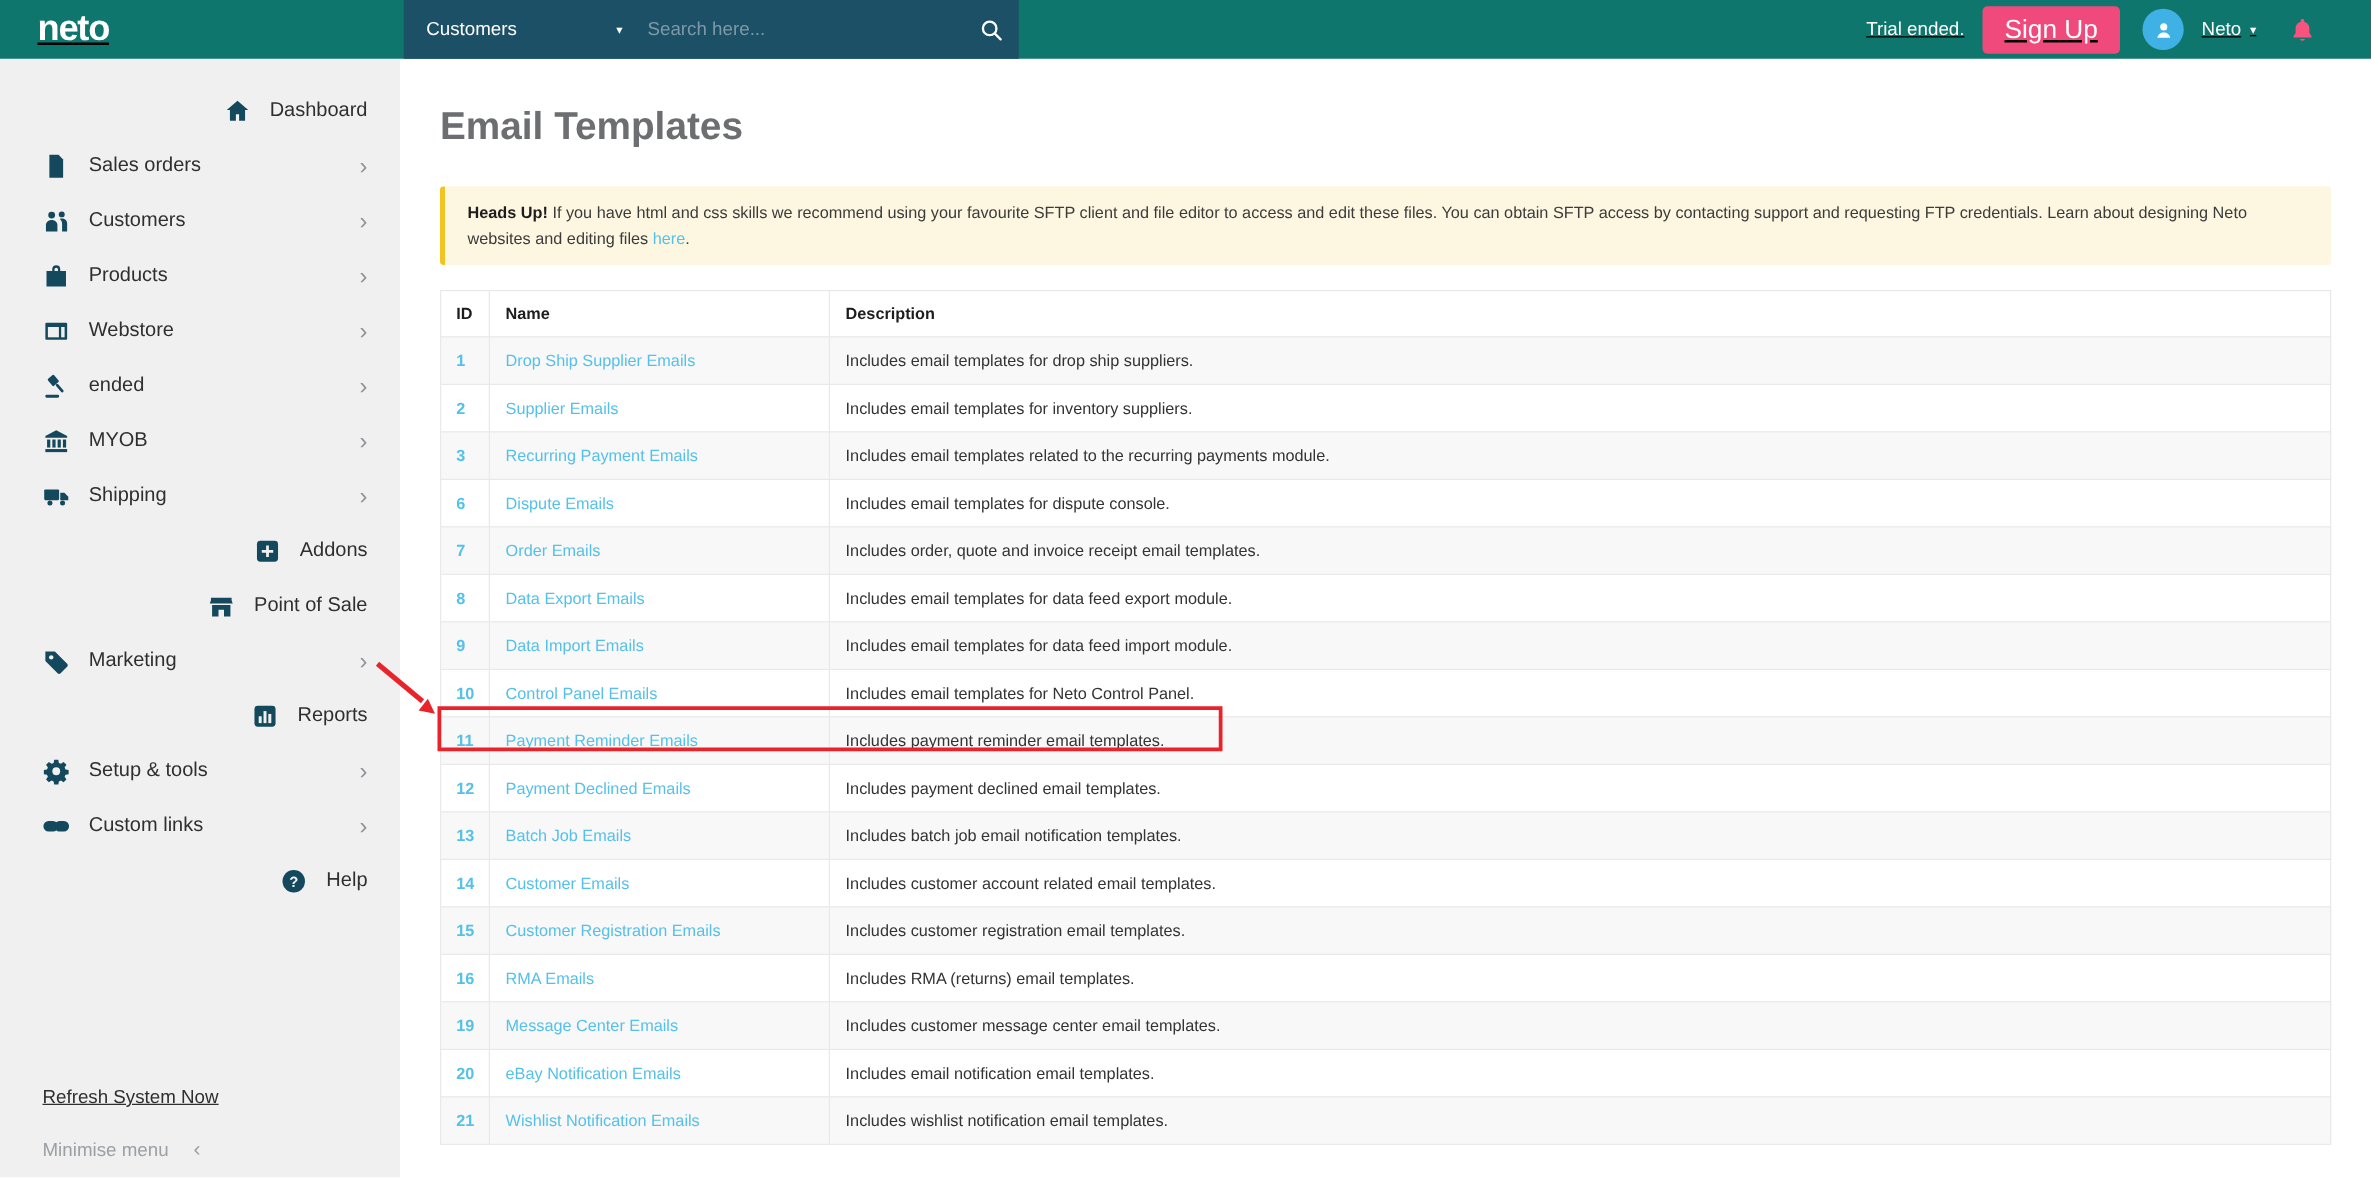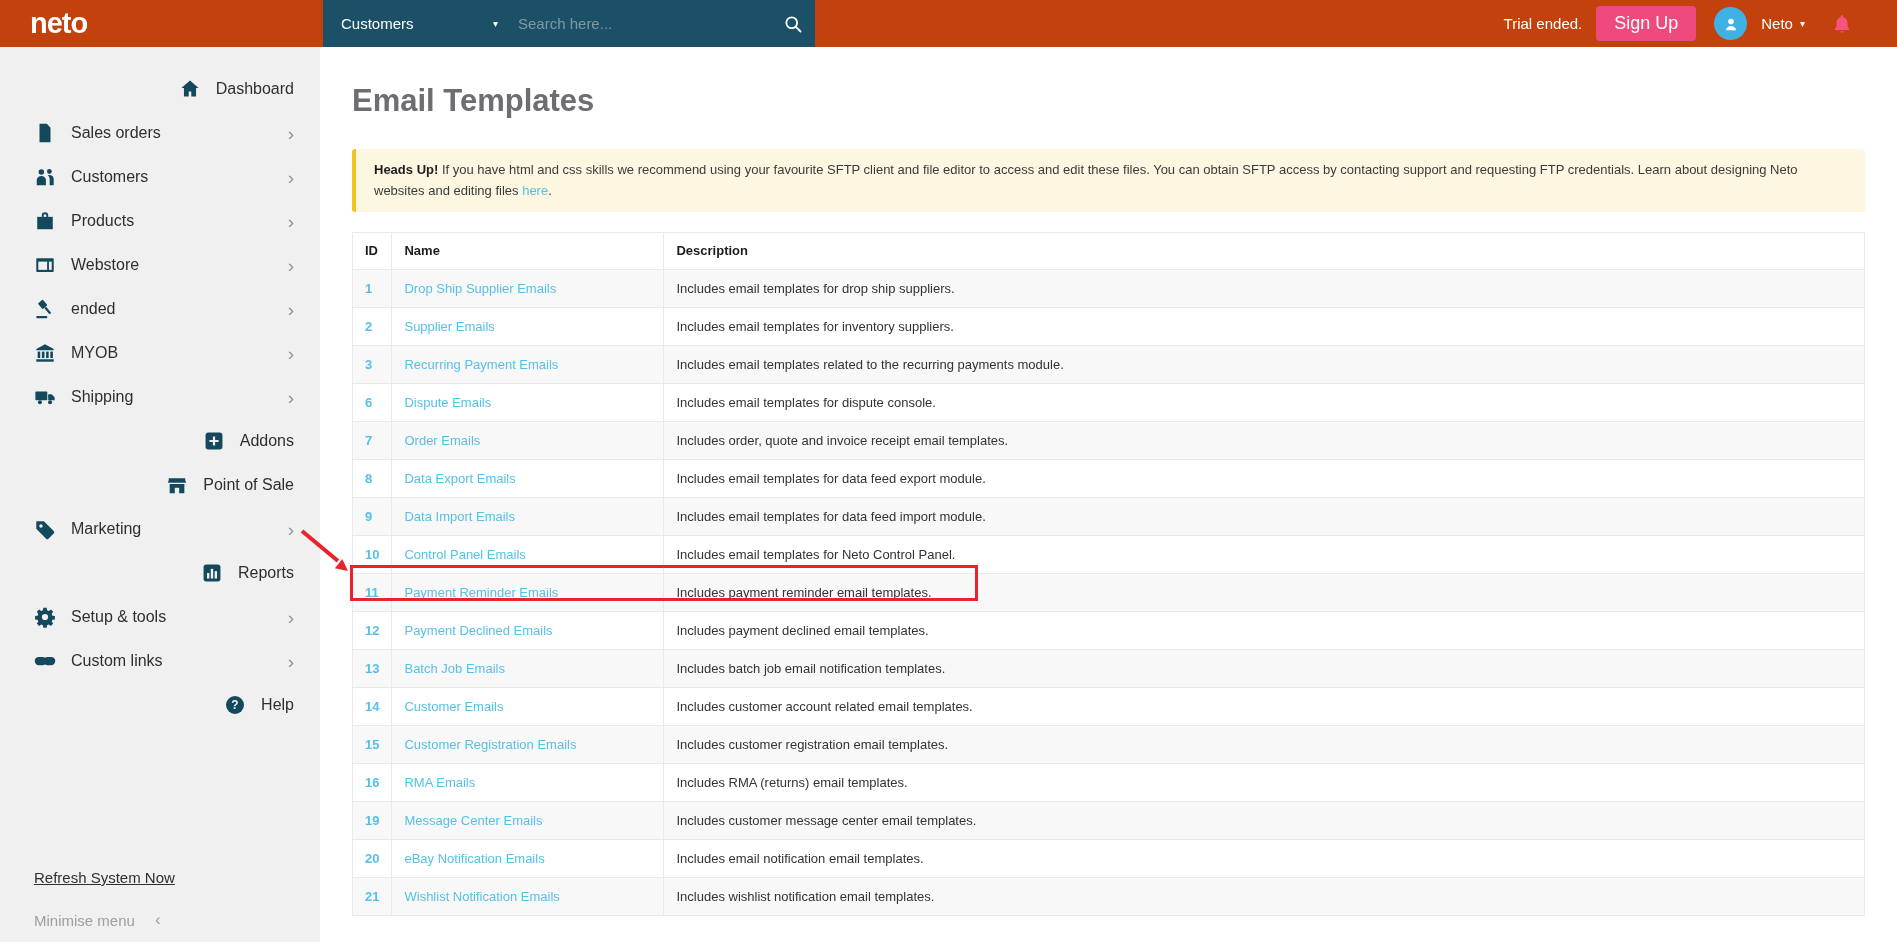--- a/index.html
+++ b/index.html
@@ -4,35 +4,35 @@
 <style>
   * { box-sizing: border-box; }
   html,body { margin:0; padding:0; }
   body {
     width:1897px; height:942px; position:relative; overflow:hidden;
     font-family:"Liberation Sans", sans-serif; background:#ffffff;
   }
 
   
   .topbar { position:absolute; left:0; top:0; width:1897px; height:47px;
-    background:#c2410c; display:flex; align-items:center; z-index:5; }
+    background:#0f766e; display:flex; align-items:center; z-index:5;text-decoration:underline; }
   .logo { margin-left:30px; color:#fff; font-size:29px; font-weight:700; letter-spacing:-1px; }
   .searchbar { position:absolute; left:323px; top:0; height:47px; width:492px;
     background:#1b5066; display:flex; align-items:center; }
   .scope { display:flex; align-items:center; justify-content:space-between;
     width:185px; padding:0 10px 0 18px; color:#fff; font-size:15px; cursor:pointer; flex:none; }
   .caret { font-size:10px; color:#fff; }
   .search-input { flex:1; background:transparent; border:none; outline:none;
     color:#fff; font-size:15px; padding:0 10px; font-family:inherit; min-width:0; }
   .search-input::placeholder { color:#7e99a6; }
   .search-icon { width:44px; display:flex; justify-content:center; align-items:center; cursor:pointer; flex:none; }
   .topbar-right { margin-left:auto; display:flex; align-items:center;
     padding-right:44px; gap:14px; color:#fff; font-size:15px; }
   .signup { background:#f0497c; color:#fff; border:none; border-radius:4px;
-    padding:7px 18px; font-size:18px; font-family:inherit; cursor:pointer; }
+    padding:7px 18px; font-size:21px; font-family:inherit; cursor:pointer; }
   .avatar { width:33px; height:33px; border-radius:50%; background:#3fb1e5;
     display:flex; align-items:center; justify-content:center; margin-left:4px; cursor:pointer; }
   .account { display:flex; align-items:center; gap:7px; cursor:pointer; }
   .bell { margin-left:12px; cursor:pointer; display:flex; }
 
   
   .sidebar { position:absolute; top:47px; left:0; width:320px; height:895px; background:#f0f0f1; }
   #side-nav { padding-top:20px; display:flex; flex-direction:column; }
   .side-item { display:flex; align-items:center; height:44px; padding:0 26px 0 34px;
     color:#2f2f2f; text-decoration:none; font-size:16px; cursor:pointer;justify-content:flex-end; }

